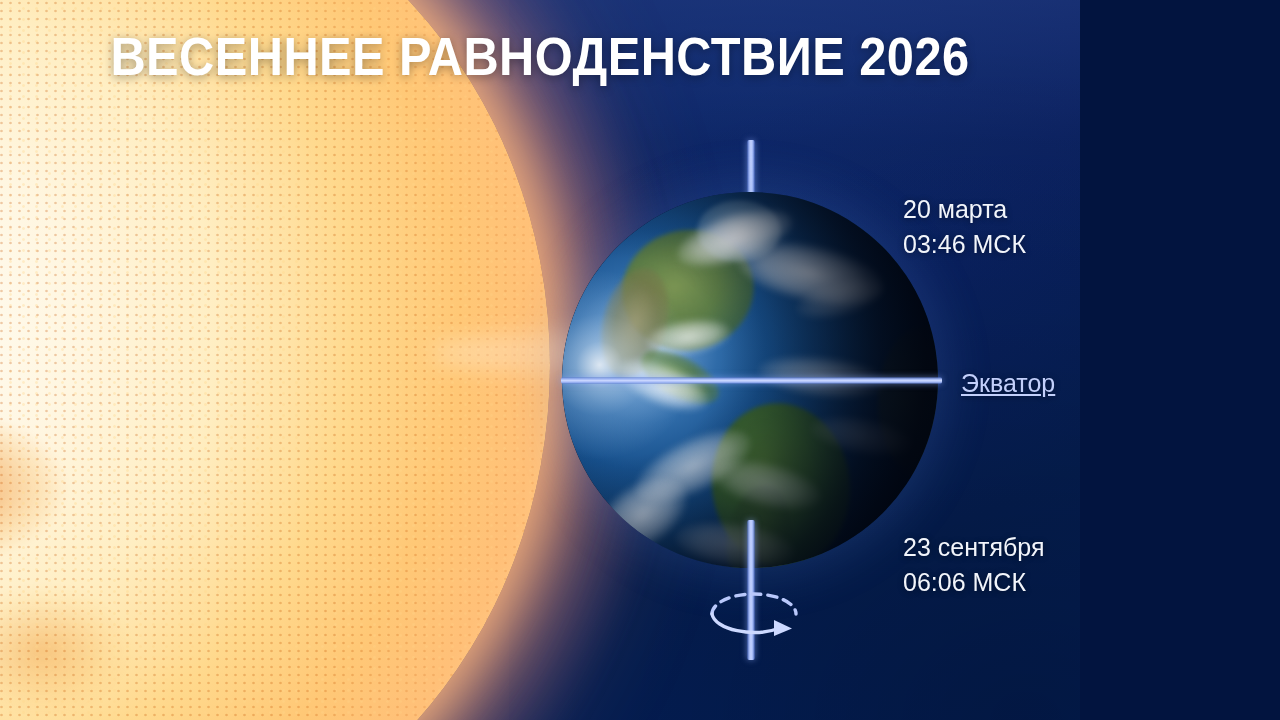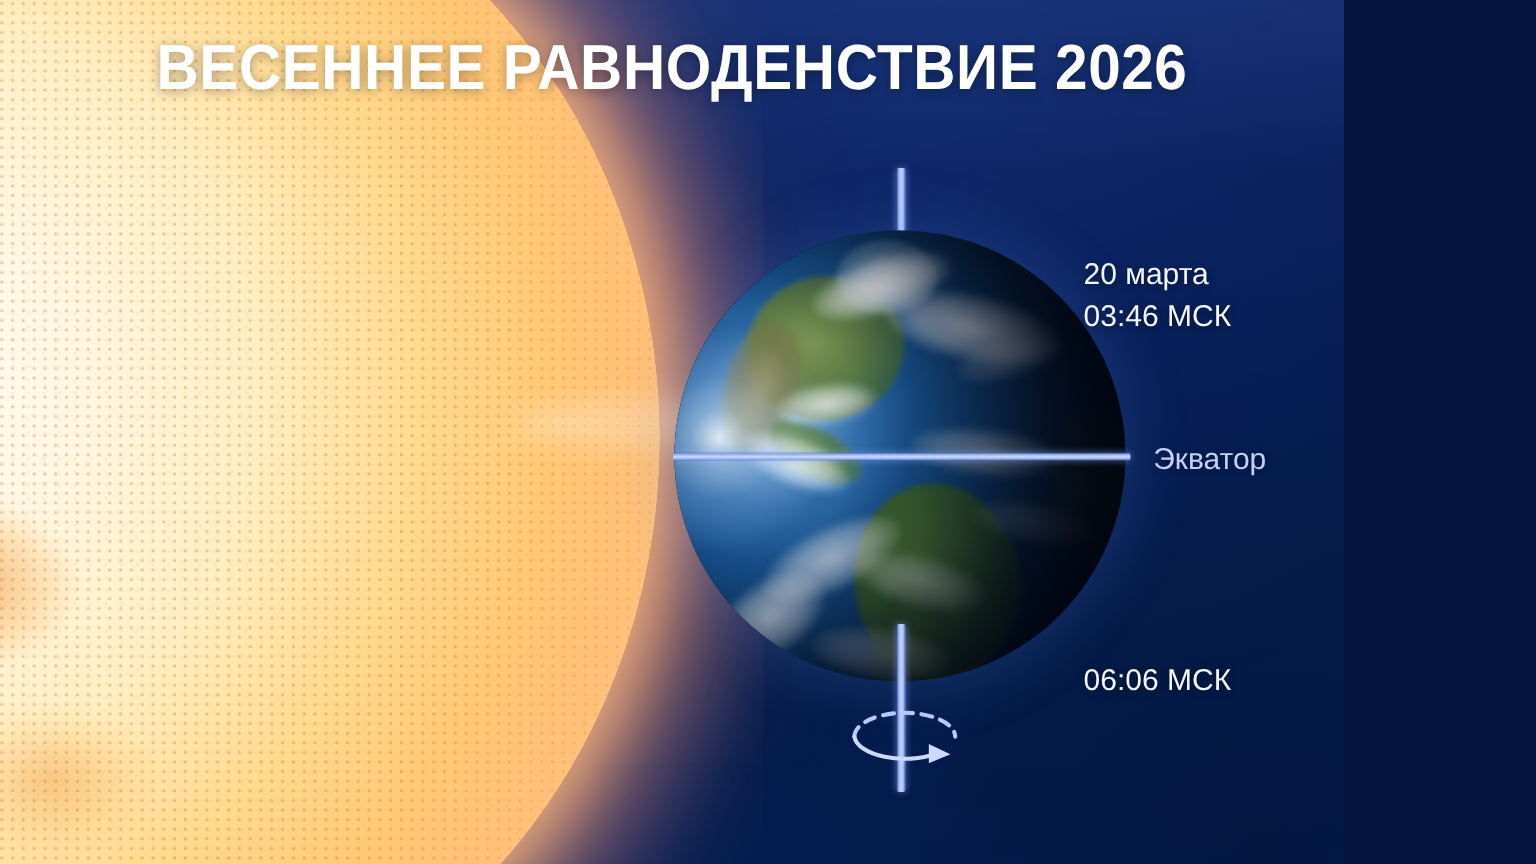--- a/index.html
+++ b/index.html
@@ -10,21 +10,20 @@
   body {
     font-family: "Liberation Sans", sans-serif;
   }
 
   #scene {
     position: relative;
     width: 1080px;
     height: 720px;
     overflow: hidden;
     background: #03205e;
-    padding-left: 40px;
   }
 
   
   .bg-base {
     position: absolute;
     inset: 0;
     background:
       radial-gradient(ellipse 900px 760px at 70% 8%,
         #0d2a6e 0%, #0a2263 35%, #052057 65%, #03205e 100%);
   }
@@ -341,35 +340,35 @@
   }
 
   .callout {
     position: absolute;
     color: #f2f5fb;
     font-size: 25px;
     line-height: 35px;
     font-weight: 400;
     text-shadow: 0 1px 6px rgba(0,0,0,0.45);
     white-space: nowrap;
-    margin-top: 20px;
   }
   .callout-spring { left: 903px; top: 192px; }
   .callout-autumn { left: 903px; top: 530px; }
   .callout .line2 { display: block; }
 
   .equator-label {
     position: absolute;
     left: 961px;
     top: 369px;
     color: #c3d0fb;
     font-size: 25px;
     font-weight: 400;
     text-shadow: 0 1px 6px rgba(0,0,0,0.4);
     white-space: nowrap;
+    text-decoration: underline;
   }
 </style>
 </head>
 <body>
 
 <div id="scene">
 
   <div class="bg-base"></div>
   <div class="bg-topglow"></div>
   <div class="bg-vignette"></div>
@@ -430,18 +429,19 @@
   </div>
 
   <div class="title">ВЕСЕННЕЕ РАВНОДЕНСТВИЕ 2026</div>
 
   <div class="callout callout-spring">
     <span>20 марта</span>
     <span class="line2">03:46 МСК</span>
   </div>
 
   <div class="callout callout-autumn">
+    <span>23 сентября</span>
     <span class="line2">06:06 МСК</span>
   </div>
 
   <div class="equator-label">Экватор</div>
 
 </div>
 
 </body></html>

